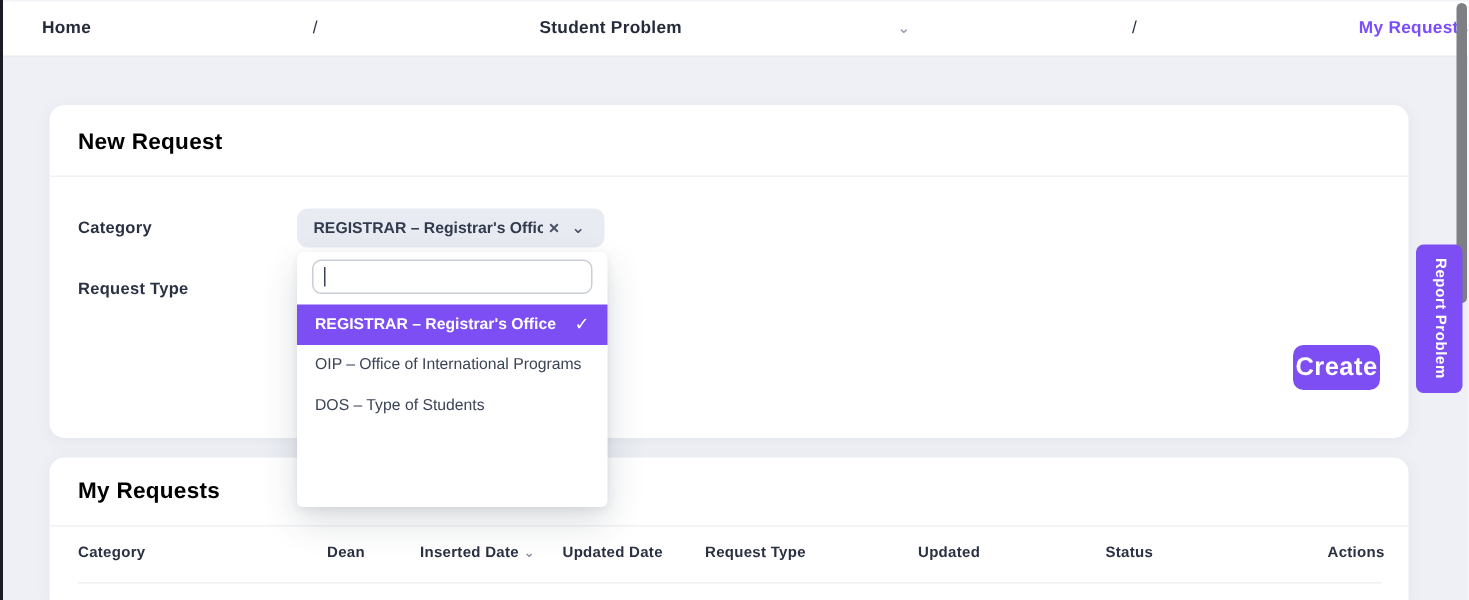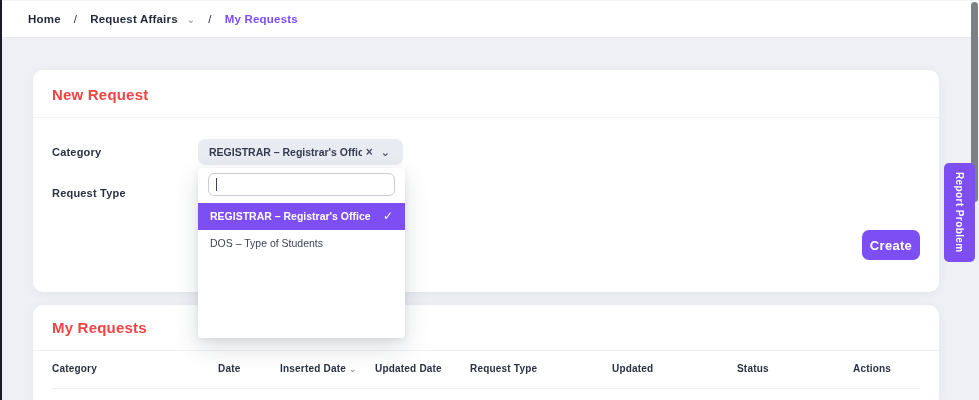--- a/index.html
+++ b/index.html
@@ -14,38 +14,38 @@
   .left-edge {
     position: absolute; left: 0; top: 0; width: 2px; height: 400px;
     background: #1a1b24;
   }
 
   
   .breadcrumb-bar {
     position: absolute; left: 2px; top: 0; width: 977px; height: 38px;
     background: #ffffff; border-bottom: 1px solid #e9eaef; border-top: 1px solid #f2f3f6;
     display: flex; align-items: center; padding-left: 26px; gap: 13px;
-    font-size: 11.5px; font-weight: 700; color: #252b3b; letter-spacing: .2px;
+    font-size: 11.5px; font-weight: 700; color: #252b3b; letter-spacing: .2px; justify-content: space-between;
   }
   .crumb { cursor: pointer; }
   .crumb-sep { color: #2a3142; font-weight: 400; }
   .crumb-chevron { color: #9aa0ad; font-size: 10px; margin-left: -4px; cursor: pointer; }
   .crumb.active { color: #7c4dff; }
 
   
   .card {
     position: absolute; background: #ffffff; border-radius: 10px;
     box-shadow: 0 2px 10px rgba(90,100,125,.07);
   }
   .card-new-request { left: 33px; top: 70px; width: 906px; height: 222px; }
   .card-my-requests { left: 33px; top: 305px; width: 906px; height: 95px; border-radius: 10px 10px 0 0; }
 
   .card-title {
     position: absolute; left: 19px; top: 16px;
-    font-size: 15px; font-weight: 700; color: #ef4444; letter-spacing: .2px;
+    font-size: 15px; font-weight: 700; color: #000000; letter-spacing: .2px;
   }
   .card-divider { position: absolute; left: 0; width: 100%; height: 1px; background: #f1f2f5; }
 
   .field-label {
     position: absolute; left: 19px;
     font-size: 11px; font-weight: 700; color: #2a3142; letter-spacing: .2px;
   }
 
   
   .select-control {
@@ -82,21 +82,21 @@
   }
   .option.selected { background: #7c4ef3; color: #ffffff; font-weight: 600; }
   .option .check {
     position: absolute; right: 12px; top: 0; color: #ffffff; font-size: 12px; font-weight: 700;
   }
 
   
   .create-button {
     position: absolute; left: 829px; top: 160px; width: 58px; height: 30px;
     background: #7c4ef3; border: none; border-radius: 7px; cursor: pointer;
-    color: #ffffff; font-size: 13px; font-weight: 700; letter-spacing: .3px;
+    color: #ffffff; font-size: 17px; font-weight: 700; letter-spacing: .3px;
     font-family: "Liberation Sans", "DejaVu Sans", sans-serif;
   }
 
   
   .table-header-cell {
     position: absolute; top: 58px;
     font-size: 10px; font-weight: 700; color: #2a3142; letter-spacing: .2px;
     white-space: nowrap; cursor: pointer;
   }
   .sort-chevron { color: #8d94a3; font-size: 9px; margin-left: 3px; }
@@ -122,21 +122,21 @@
 </head>
 <body>
 
 <div class="screen">
 
   <div class="left-edge"></div>
 
   <div class="breadcrumb-bar">
     <span class="crumb">Home</span>
     <span class="crumb-sep">/</span>
-    <span class="crumb">Request Affairs</span>
+    <span class="crumb">Student Problem</span>
     <span class="crumb-chevron">⌄</span>
     <span class="crumb-sep">/</span>
     <span class="crumb active">My Requests</span>
   </div>
 
   <div class="card card-new-request">
     <div class="card-title">New Request</div>
     <div class="card-divider" style="top:47px;"></div>
     <div class="field-label" style="top:76px;">Category</div>
     <div class="field-label" style="top:117px;">Request Type</div>
@@ -151,39 +151,42 @@
 
   <div class="dropdown-panel">
     <input class="dropdown-search" type="text" value="" style="">
     <div class="text-caret"></div>
     <div class="option-list">
       <div class="option selected">
         <span>REGISTRAR – Registrar's Office</span>
         <span class="check">✓</span>
       </div>
       <div class="option">
+        <span>OIP – Office of International Programs</span>
+      </div>
+      <div class="option">
         <span>DOS – Type of Students</span>
       </div>
     </div>
   </div>
 
   <div class="card card-my-requests">
     <div class="card-title" style="top:14px;">My Requests</div>
     <div class="card-divider" style="top:45px;"></div>
 
     <div class="table-header-cell" style="left:19px;">Category</div>
-    <div class="table-header-cell" style="left:185px;">Date</div>
+    <div class="table-header-cell" style="left:185px;">Dean</div>
     <div class="table-header-cell" style="left:247px;text-align:right;">
       <span>Inserted Date</span><span class="sort-chevron">⌄</span>
     </div>
     <div class="table-header-cell" style="left:342px;">Updated Date</div>
     <div class="table-header-cell" style="left:437px;">Request Type</div>
     <div class="table-header-cell" style="left:579px;">Updated</div>
     <div class="table-header-cell" style="left:704px;">Status</div>
-    <div class="table-header-cell" style="left:820px;">Actions</div>
+    <div class="table-header-cell" style="left:852px;">Actions</div>
 
     <div class="table-bottom-divider"></div>
   </div>
 
   <div class="report-problem-tab">Report Problem</div>
 
   <div class="scrollbar-thumb"></div>
 
 </div>
 

